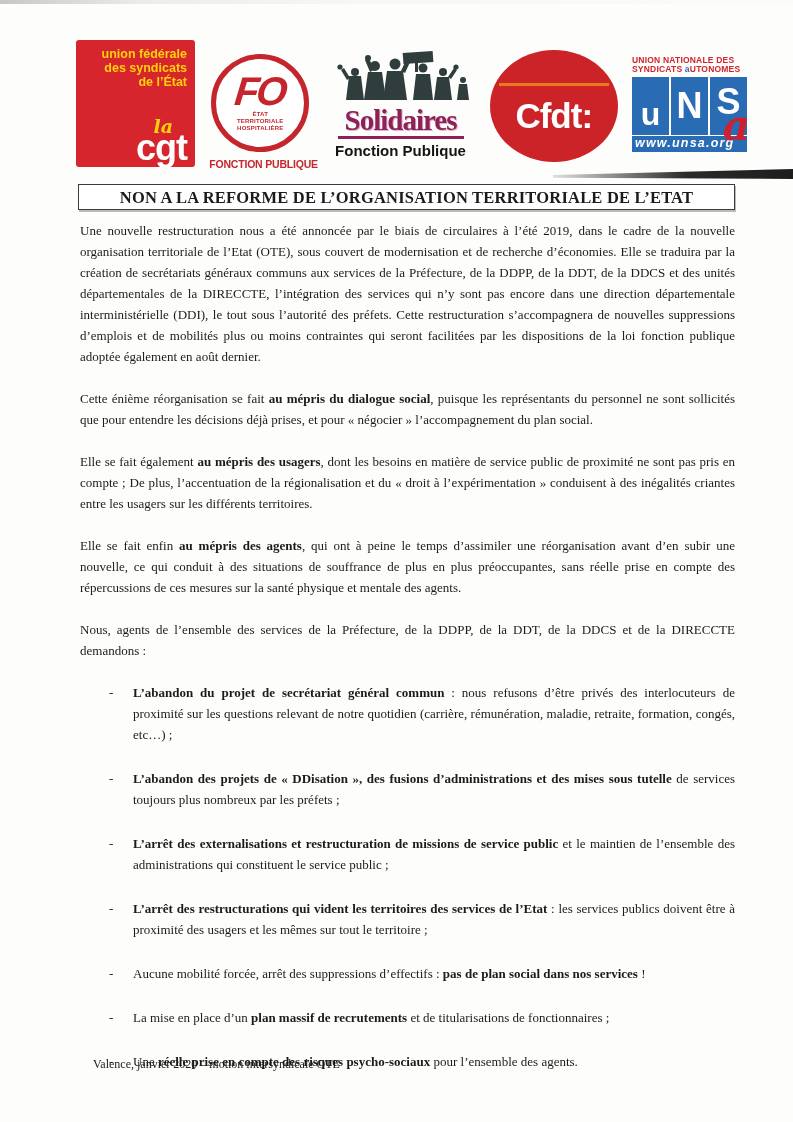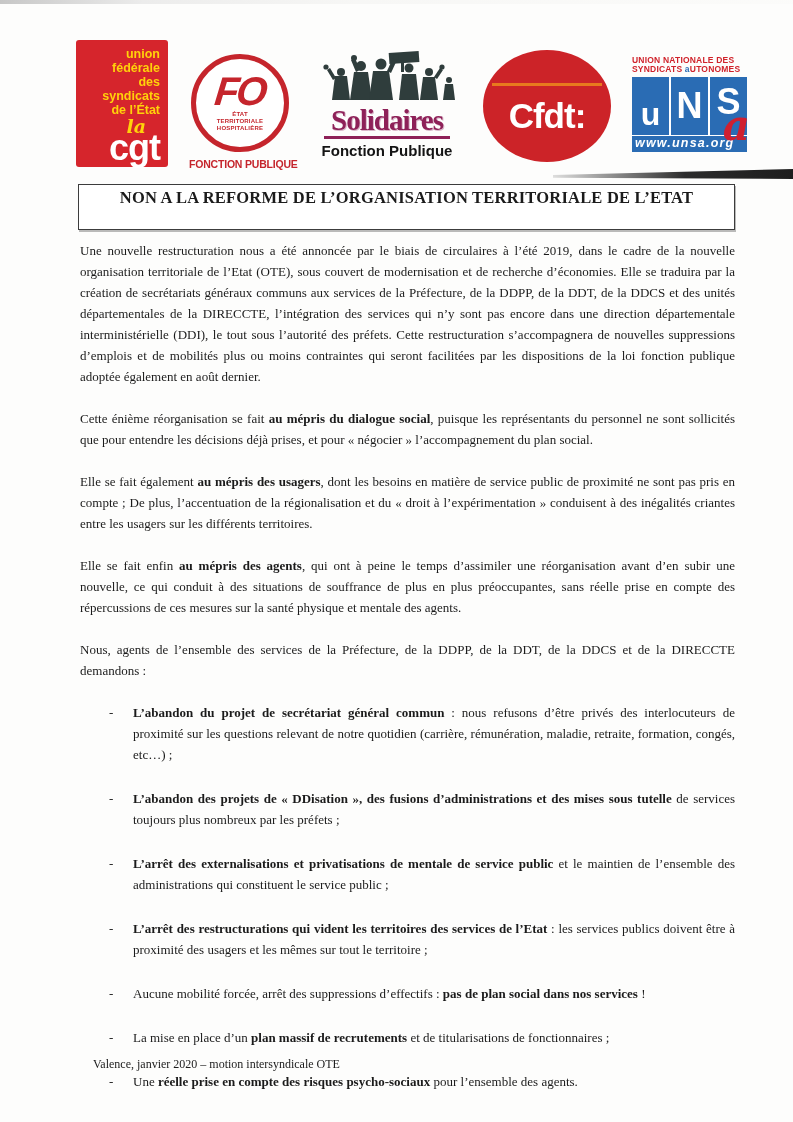--- a/index.html
+++ b/index.html
@@ -25,21 +25,21 @@
 
   
   .logos{
     position:relative;
     display:flex;align-items:flex-start;justify-content:space-between;
     padding:40px 46px 0 76px;height:132px;
   }
   .logo{flex:0 0 auto;}
 
   
-  .cgt{width:92px;height:127px;background:#d6252c;border-radius:3px;
+  .cgt{width:119px;height:127px;background:#d6252c;border-radius:3px;
        padding:7px 8px 4px;box-sizing:border-box;display:flex;flex-direction:column;justify-content:space-between;}
   .cgt-lines{text-align:right;color:#ffd20a;font:bold 12.5px/14px "Liberation Sans",sans-serif;}
   .cgt-bottom{text-align:right;line-height:0;}
   .cgt-script{display:block;color:#ffd20a;font:italic bold 19px/14px "DejaVu Serif",serif;margin-right:14px;}
   .cgt-name{display:block;color:#ffffff;font:bold 36px/30px "Liberation Sans",sans-serif;letter-spacing:-1px;text-transform:lowercase;}
 
   
   .fo{width:102px;margin-top:14px;text-align:center;}
   .fo-circle{width:88px;height:88px;margin:0 auto;border:5px solid #c5252c;border-radius:50%;
              display:flex;flex-direction:column;align-items:center;justify-content:center;background:#fff;}
@@ -73,21 +73,21 @@
                  font:italic bold 42px/40px "DejaVu Serif",serif;z-index:3;}
   .unsa-url{margin-top:1px;background:#2a6cb4;color:#fff;text-align:left;
             font:italic bold 12.5px/15px "Liberation Sans",sans-serif;letter-spacing:1.2px;padding:0 2px 1px 3px;}
 
   
   .title-box{
     margin:12px 58px 0 78px;
     border:1.6px solid #3c3c3c;
     box-shadow:1px 2px 0 rgba(60,60,60,.35);
     text-align:center;
-    padding:3px 4px 21px;
+    padding:3px 4px 1px;
     font:bold 16.5px/20px "Liberation Serif",serif;
     letter-spacing:.2px;
     background:#fff;
   }
 
   
   .body{padding:10px 58px 0 80px;font-size:13px;line-height:21px;text-align:justify;}
   .body p.para{margin:0 0 21px;}
   .bold{font-weight:bold;}
   ul.demands{list-style:none;margin:2px 0 0 27px;padding:0;}
@@ -191,21 +191,21 @@
     <div>
         <p class="para"><span>Une nouvelle restructuration nous a été annoncée par le biais de circulaires à l’été 2019, dans le cadre de la nouvelle organisation territoriale de l’Etat (OTE), sous couvert de modernisation et de recherche d’économies. Elle se traduira par la création de secrétariats généraux communs aux services de la Préfecture, de la DDPP, de la DDT, de la DDCS et des unités départementales de la DIRECCTE, l’intégration des services qui n’y sont pas encore dans une direction départementale interministérielle (DDI), le tout sous l’autorité des préfets. Cette restructuration s’accompagnera de nouvelles suppressions d’emplois et de mobilités plus ou moins contraintes qui seront facilitées par les dispositions de la loi fonction publique adoptée également en août dernier.</span></p>
         <p class="para"><span>Cette énième réorganisation se fait </span><span class="bold">au mépris du dialogue social</span><span>, puisque les représentants du personnel ne sont sollicités que pour entendre les décisions déjà prises, et pour « négocier » l’accompagnement du plan social.</span></p>
         <p class="para"><span>Elle se fait également </span><span class="bold">au mépris des usagers</span><span>, dont les besoins en matière de service public de proximité ne sont pas pris en compte ; De plus, l’accentuation de la régionalisation et du « droit à l’expérimentation » conduisent à des inégalités criantes entre les usagers sur les différents territoires.</span></p>
         <p class="para"><span>Elle se fait enfin </span><span class="bold">au mépris des agents</span><span>, qui ont à peine le temps d’assimiler une réorganisation avant d’en subir une nouvelle, ce qui conduit à des situations de souffrance de plus en plus préoccupantes, sans réelle prise en compte des répercussions de ces mesures sur la santé physique et mentale des agents.</span></p>
         <p class="para"><span>Nous, agents de l’ensemble des services de la Préfecture, de la DDPP, de la DDT, de la DDCS et de la DIRECCTE demandons :</span></p>
       </div>
     <ul class="demands">
         <li><span class="bold">L’abandon du projet de secrétariat général commun</span><span> : nous refusons d’être privés des interlocuteurs de proximité sur les questions relevant de notre quotidien (carrière, rémunération, maladie, retraite, formation, congés, etc…) ;</span></li>
         <li><span class="bold">L’abandon des projets de « DDisation », des fusions d’administrations et des mises sous tutelle</span><span> de services toujours plus nombreux par les préfets ;</span></li>
-        <li><span class="bold">L’arrêt des externalisations et privatisations de mentale de service public</span><span> et le maintien de l’ensemble des administrations qui constituent le service public ;</span></li>
+        <li><span class="bold">L’arrêt des externalisations et restructuration de missions de service public</span><span> et le maintien de l’ensemble des administrations qui constituent le service public ;</span></li>
         <li><span class="bold">L’arrêt des restructurations qui vident les territoires des services de l’Etat</span><span> : les services publics doivent être à proximité des usagers et les mêmes sur tout le territoire ;</span></li>
         <li><span>Aucune mobilité forcée, arrêt des suppressions d’effectifs : </span><span class="bold">pas de plan social dans nos services</span><span> !</span></li>
         <li><span>La mise en place d’un </span><span class="bold">plan massif de recrutements</span><span> et de titularisations de fonctionnaires ;</span></li>
         <li><span>Une </span><span class="bold">réelle prise en compte des risques psycho-sociaux</span><span> pour l’ensemble des agents.</span></li>
       </ul>
   </main>
 
   <p class="footer-line">Valence, janvier 2020 – motion intersyndicale OTE</p>
 </div>
 

